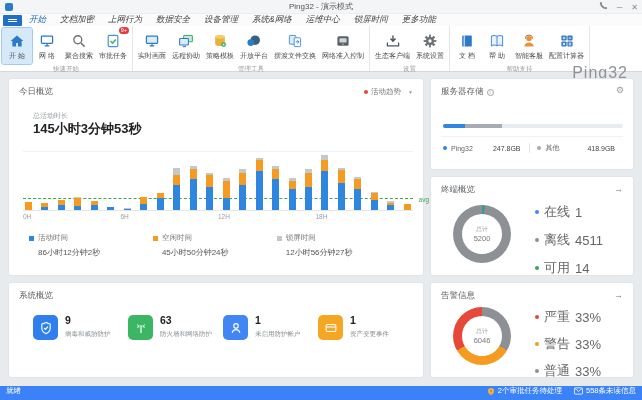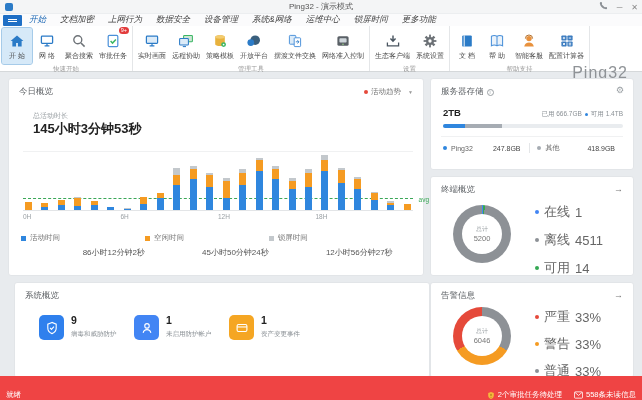--- a/index.html
+++ b/index.html
@@ -58,28 +58,28 @@
   .plot { position:absolute; left:14px; top:72px; width:390px; height:60px;
     border-top:1px solid #f0f1f2; border-bottom:1px solid #e3e5e7; }
   .bars { position:absolute; inset:0; display:flex; justify-content:space-between;
     align-items:flex-end; padding:0 2px; }
   .bcol { width:7px; display:flex; flex-direction:column-reverse; height:100%; }
   .bcol div { width:100%; }
   .avgline { position:absolute; left:0; right:0; border-top:1px dashed #3aa757; }
   .avglab { position:absolute; right:-16px; font-size:6.5px; color:#3aa757; transform:translateY(-50%); }
   .xticks { position:absolute; left:14px; top:134px; width:390px; height:8px; font-size:6.5px; color:#9aa0a4; }
   .xticks span { position:absolute; }
-  .ov-legend { position:absolute; left:12px; top:154px; width:372px; display:flex;text-align:right; }
+  .ov-legend { position:absolute; left:20px; top:154px; width:372px; display:flex; }
   .ovl { width:33.3%; }
   .ovl-t { display:flex; align-items:center; gap:4px; font-size:7.5px; color:#777; }
   .sq { width:5px; height:5px; display:inline-block; }
   .ovl-v { font-size:8px; color:#555; margin:4px 0 0 9px; }
 
   
-  #system { left:14px; top:282px; width:416px; height:96px; }
+  #system { left:8px; top:282px; width:416px; height:96px; }
   .sys-row { position:absolute; left:24px; top:32px; right:10px; display:flex; }
   .scard { width:25%; display:flex; gap:7px; align-items:flex-start; }
   .sic { width:25px; height:25px; border-radius:5px; display:flex; align-items:center; justify-content:center; flex:none; }
   .sval { font-size:10.5px; font-weight:bold; color:#222; line-height:11px; }
   .slab { font-size:6.5px; color:#8a9095; margin-top:4px; white-space:nowrap; }
 
   
   #server { left:430px; top:78px; width:204px; height:92px; }
   .info-i { width:7px; height:7px; border:1px solid #9aa0a4; border-radius:50%; font-size:5px;
     color:#9aa0a4; display:inline-flex; align-items:center; justify-content:center; margin-left:3px; }
@@ -101,22 +101,22 @@
   .donut { position:absolute; left:22px; top:28px; width:58px; height:58px; border-radius:50%; }
   .donut .hole { position:absolute; left:9px; top:9px; width:40px; height:40px; border-radius:50%;
     background:#fff; display:flex; flex-direction:column; align-items:center; justify-content:center; }
   .hole .cl { font-size:6px; color:#9aa0a4; }
   .hole .cv { font-size:7.5px; color:#777; }
   .dleg { position:absolute; left:104px; top:26px; display:flex; flex-direction:column; gap:10px; }
   #alerts .dleg { gap:9px; top:25px; }
   .dlr { display:flex; align-items:center; gap:5px; font-size:13px; color:#666; white-space:nowrap; }
 
   
-  .statusbar { position:absolute; left:0; right:0; bottom:0; height:24px; background:#ef4444;
-    display:flex; align-items:flex-end; color:#fff; font-size:7.5px; }
+  .statusbar { position:absolute; left:0; right:0; bottom:0; height:14px; background:#3b82f6;
+    display:flex; align-items:flex-start; color:#fff; font-size:7.5px; }
   .sb-left { margin-left:6px; }
   .sb-right { margin-left:auto; display:flex; align-items:center; gap:12px; margin-right:6px; }
   .sbi { display:flex; align-items:center; gap:3px; }
 </style>
 </head>
 <body>
 
 <div class="app">
 
   <div class="titlebar">
@@ -526,20 +526,32 @@
               <path d="M10 2 4 4.5V10c0 4 2.7 6.8 6 8 3.3-1.2 6-4 6-8V4.5z" fill="none" stroke="#fff" stroke-width="1.6"></path>
               <path d="m7.2 9.8 2 2.2 3.6-4" fill="none" stroke="#fff" stroke-width="1.6"></path>
             </svg>
           </span>
         <div>
             <div class="sval">9</div>
           <div class="slab">病毒和威胁防护</div>
           </div>
       </div>
       <div class="scard">
+        <span class="sic" style="background:#3bb764">
+          <svg width="14" height="14" viewBox="0 0 20 20">
+              <path d="M10 6v11" stroke="#fff" stroke-width="1.7"></path>
+              <path d="M5 5c1.4 1.4 1.4 3.6 0 5M15 5c-1.4 1.4-1.4 3.6 0 5M7.3 6.2a2.7 2.7 0 0 0 0 2.6M12.7 6.2a2.7 2.7 0 0 1 0 2.6" fill="none" stroke="#fff" stroke-width="1.4"></path>
+            </svg>
+          </span>
+        <div>
+            <div class="sval">63</div>
+          <div class="slab">防火墙和网络防护</div>
+          </div>
+      </div>
+      <div class="scard">
         <span class="sic" style="background:#4285f4">
           <svg width="14" height="14" viewBox="0 0 20 20">
               <circle cx="10" cy="7" r="3.2" fill="none" stroke="#fff" stroke-width="1.6"></circle>
               <path d="M4.5 17c.7-3.2 2.9-4.6 5.5-4.6s4.8 1.4 5.5 4.6" fill="none" stroke="#fff" stroke-width="1.6"></path>
             </svg>
           </span>
         <div>
             <div class="sval">1</div>
           <div class="slab">未启用防护帐户</div>
           </div>
@@ -558,28 +570,20 @@
       </div>
     </div>
   </div>
 
   <div class="card" id="server">
     <div class="card-h">
       <span>服务器存储</span>
       <span class="info-i">i</span>
     </div>
     <span class="gear">⚙</span>
-    <div class="srv-row">
-      <span class="srv-total">2TB</span>
-      <span class="srv-usage">
-        <span>已用 666.7GB</span>
-        <span class="dot" style="background:#2f86de;width:3px;height:3px"></span>
-        <span>可用 1.4TB</span>
-      </span>
-    </div>
     <div class="pbar">
       <div style="width: 12%; background: rgb(47, 134, 222);"></div>
       <div style="width: 21%; background: rgb(166, 172, 179);"></div>
     </div>
     <div class="srv-div"></div>
     <div class="srv-leg">
       <div class="half">
         <span class="dot" style="background:#2f86de"></span>
         <span>Ping32</span>
         <span class="val">247.8GB</span>

